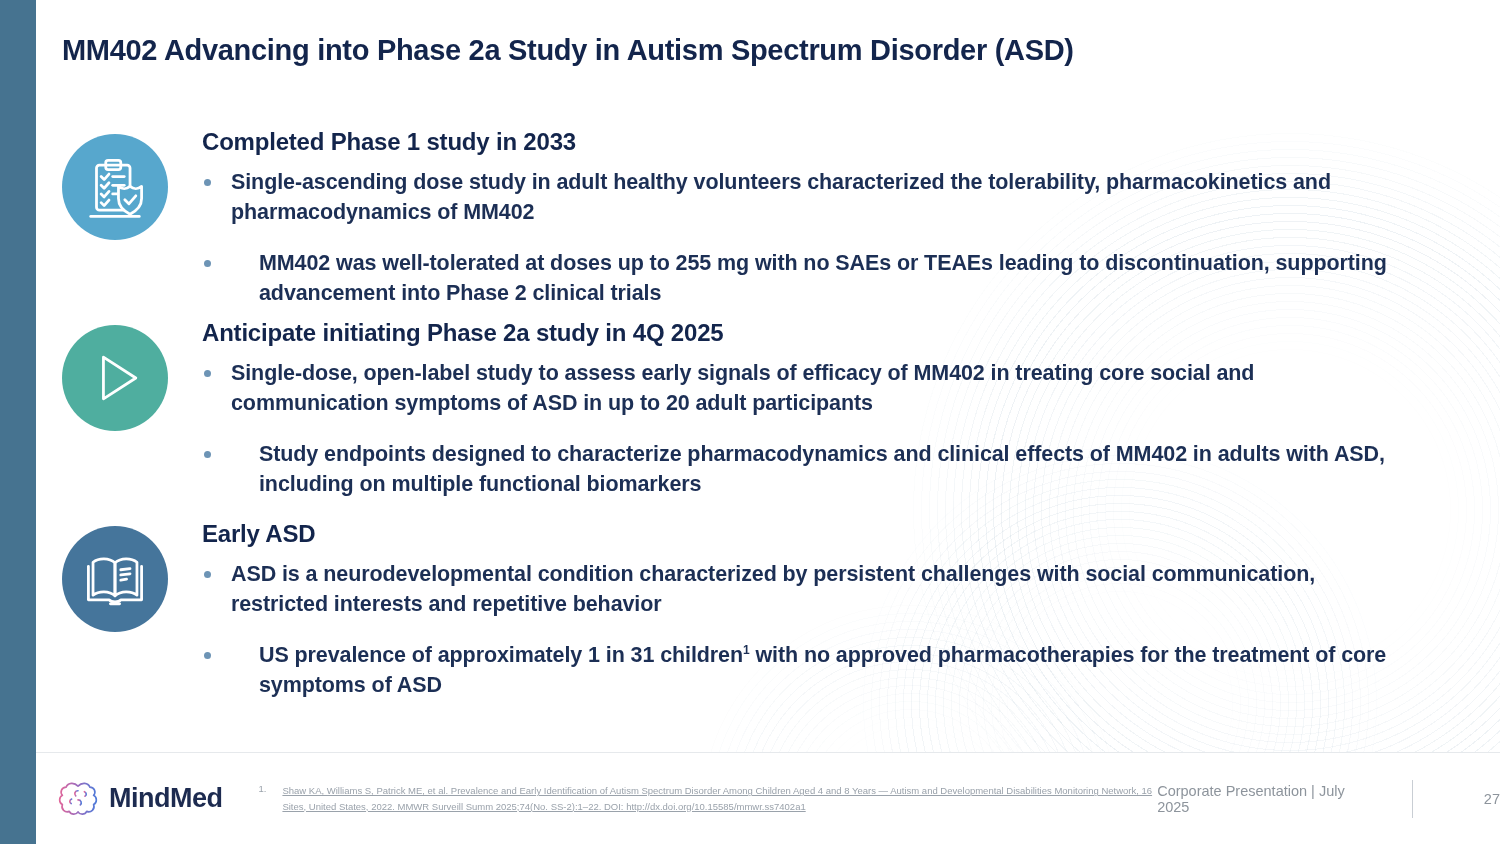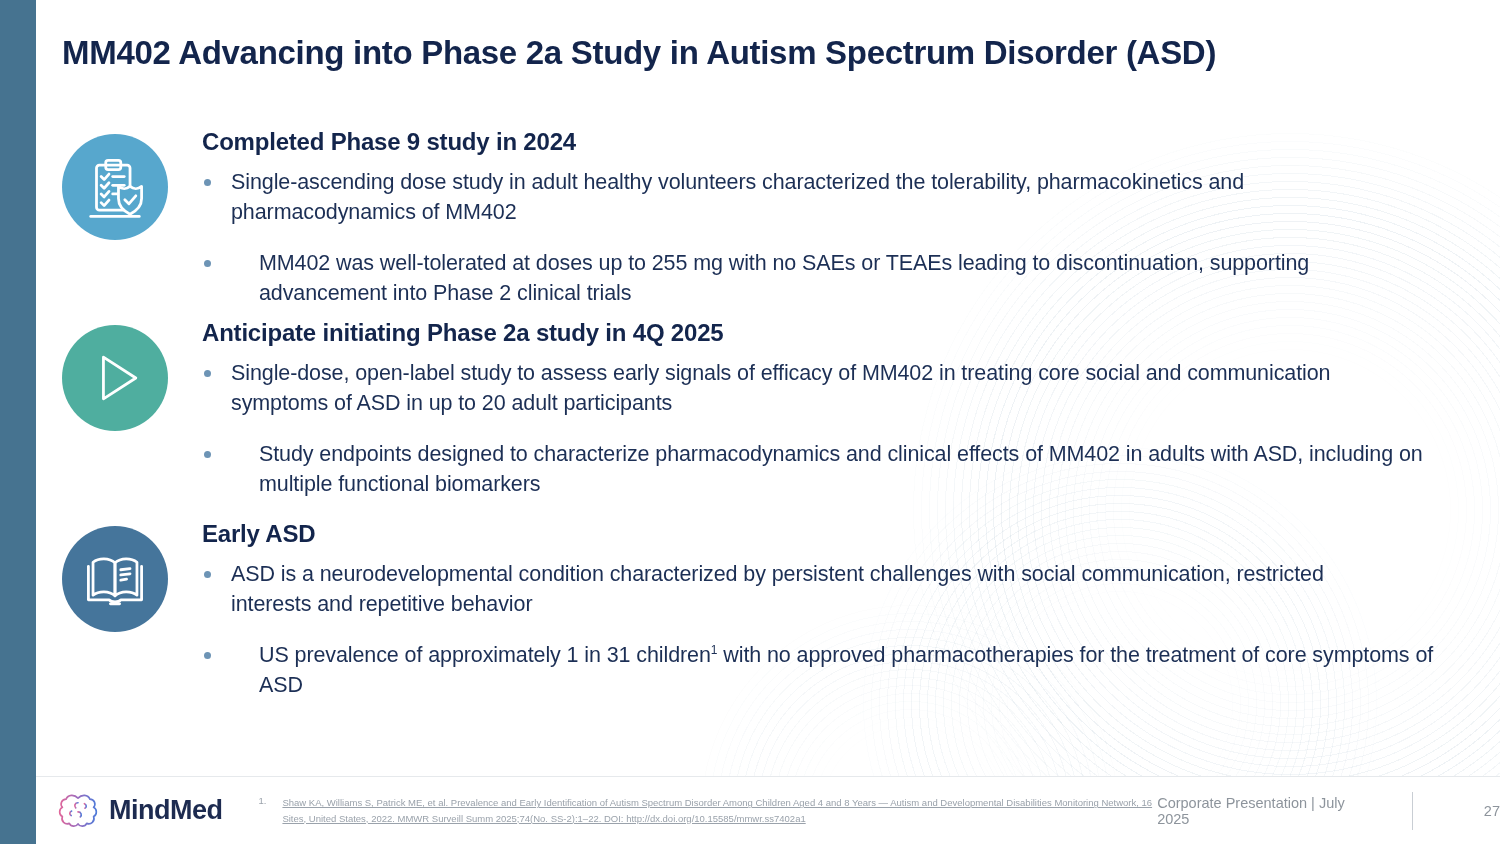--- a/index.html
+++ b/index.html
@@ -28,21 +28,21 @@
     -webkit-mask:radial-gradient(circle, transparent 28%, #000 55%, transparent 74%);
     mask:radial-gradient(circle, transparent 28%, #000 55%, transparent 74%);
     pointer-events:none;
   }
   .swirl-1 { width:760px; height:760px; right:-170px; top:130px; }
   .swirl-2 { width:520px; height:520px; right:120px; bottom:-120px; opacity:.8; }
   .swirl-3 { width:420px; height:420px; left:700px; bottom:-180px; opacity:.6; }
 
   .page-title {
     position:absolute; left:62px; top:34px;
-    font-size:33px; font-weight:bold; color:#13254c;
+    font-size:29px; font-weight:bold; color:#13254c;
     letter-spacing:-0.3px;
   }
 
   .section { position:absolute; left:62px; width:1410px; display:flex; align-items:flex-start; }
   .section-1 { top:128px; }
   .section-2 { top:319px; }
   .section-3 { top:520px; }
 
   .icon-circle {
     flex:0 0 106px; width:106px; height:106px; border-radius:50%;
@@ -53,35 +53,35 @@
   .circle-blue  { background:#57a7cd; }
   .circle-teal  { background:#4fae9f; }
   .circle-steel { background:#45759b; }
 
   .section-content { margin-left:34px; flex:1; }
   .section-heading {
     font-size:24px; font-weight:bold; color:#13254c;
     margin:0 0 12px 0; letter-spacing:-0.2px;
   }
   ul.bullets { list-style:none; }
-  .bullet { display:flex; margin-bottom:22px; }
+  .bullet { display:flex; margin-bottom:22px;font-weight:bold; }
   .bullet:last-child { margin-bottom:0;gap:28px; }
   .bullet-dot {
     flex:none; width:7px; height:7px; border-radius:50%;
     background:#6d94b5; margin:11px 20px 0 2px;
   }
   .bullet-text {
     font-size:21.5px; line-height:1.38; color:#1c2f55;
     max-width:1175px; letter-spacing:-0.1px;
   }
   .bullet-text sup { font-size:12px; color:#1c2f55; }
 
   
   .footer {
-    position:absolute; left:36px; right:0; bottom:0; height:68px;
+    position:absolute; left:36px; right:0; bottom:0; height:92px;
     border-top:1px solid #e6e9ec;
     background:#ffffff;
     display:flex; align-items:center;margin-top:23px;
   }
   .logo { display:flex; align-items:center; margin-left:20px; }
   .logo svg { width:44px; height:42px; }
   .logo-text {
     font-size:27px; font-weight:bold; color:#1d2b50;
     letter-spacing:-0.5px; margin-left:9px;
   }
@@ -113,21 +113,21 @@
         <line x1="30" y1="30.5" x2="40" y2="30.5"></line>
       <path d="M20 38 l2.6 2.6 l4.2 -4.8"></path>
         <line x1="30" y1="38" x2="40" y2="38"></line>
       <path d="M20 45.5 l2.6 2.6 l4.2 -4.8"></path>
       <path d="M45 31.5 C48 34 52 34 55 31.5 V42 C55 48.5 51 52.5 45 55.5 C39 52.5 35 48.5 35 42 V31.5 C38 34 42 34 45 31.5 Z" fill="#57a7cd"></path>
       <path d="M40.5 43 l3.5 3.6 l6 -7"></path>
       <line x1="11" y1="57.5" x2="53" y2="57.5"></line>
     </svg>
   </div>
   <div class="section-content">
-    <h2 class="section-heading">Completed Phase 9 study in 2024</h2>
+    <h2 class="section-heading">Completed Phase 1 study in 2033</h2>
     <ul class="bullets">
       <li class="bullet">
         <span class="bullet-dot"></span>
         <span class="bullet-text">Single-ascending dose study in adult healthy volunteers characterized the tolerability, pharmacokinetics and pharmacodynamics of MM402</span>
       </li>
       <li class="bullet">
         <span class="bullet-dot"></span>
         <span class="bullet-text">MM402 was well-tolerated at doses up to 255 mg with no SAEs or TEAEs leading to discontinuation, supporting advancement into Phase 2 clinical trials</span>
       </li>
     </ul>

